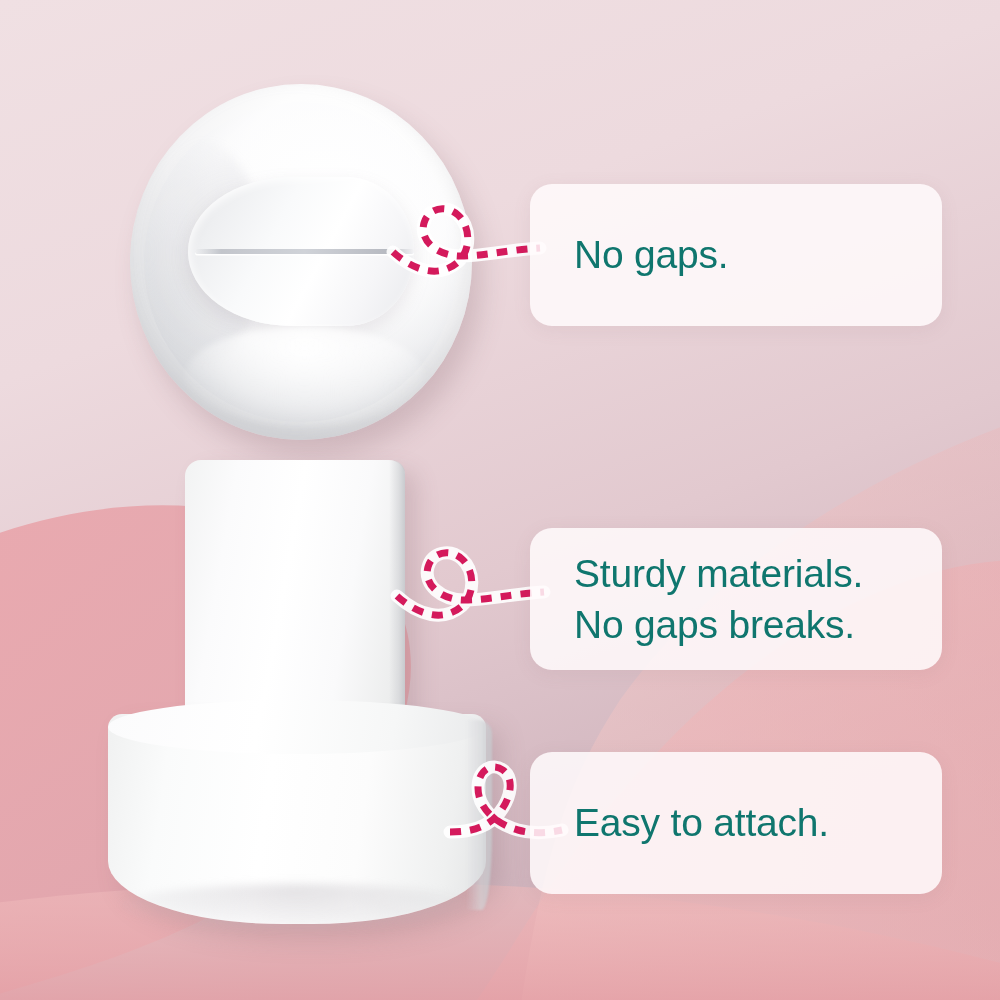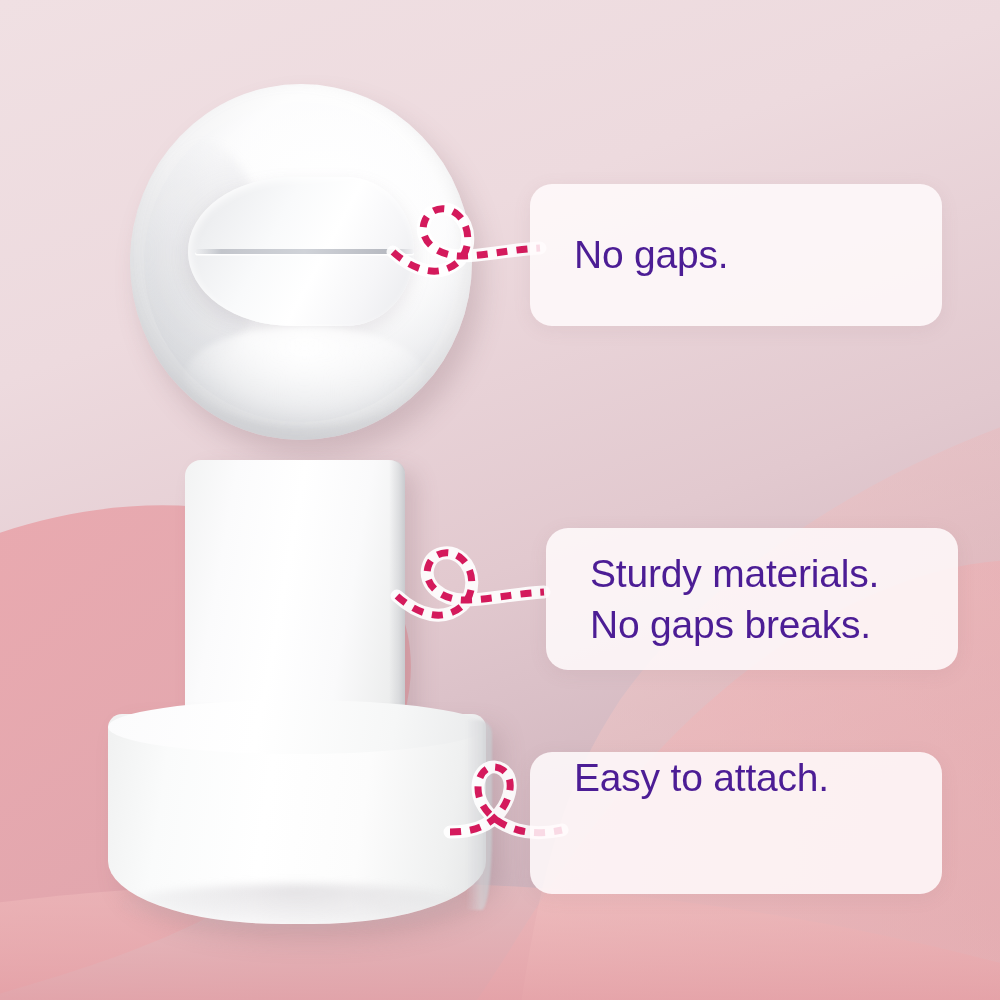--- a/index.html
+++ b/index.html
@@ -98,29 +98,29 @@
   
   .callout {
     position:absolute;
     border-radius:22px;
     background:rgba(255,250,251,0.86);
     box-shadow:0 4px 18px rgba(150,110,120,0.10);
     display:flex; flex-direction:column; justify-content:center;
     padding-left:44px;
   }
   .callout-line {
-    color:#4c1d95;
+    color:#0f766e;
     font-size:39px;
     line-height:1.32;
     white-space:nowrap;
     letter-spacing:-0.2px;
   }
   #callout-1 { left:530px; top:184px;  width:412px; height:142px; }
-  #callout-2 { left:530px; top:528px;  width:412px; height:142px;margin-left:16px; }
-  #callout-3 { left:530px; top:752px;  width:412px; height:142px;justify-content:space-between; }
+  #callout-2 { left:530px; top:528px;  width:412px; height:142px; }
+  #callout-3 { left:530px; top:752px;  width:412px; height:142px; }
 
   
   .leaders { position:absolute; inset:0; width:1000px; height:1000px; pointer-events:none; }
   .leader-path {
     fill:none;
     stroke:#d41a5c;
     stroke-width:7;
     stroke-linecap:butt;
     stroke-dasharray:11 9;
   }

